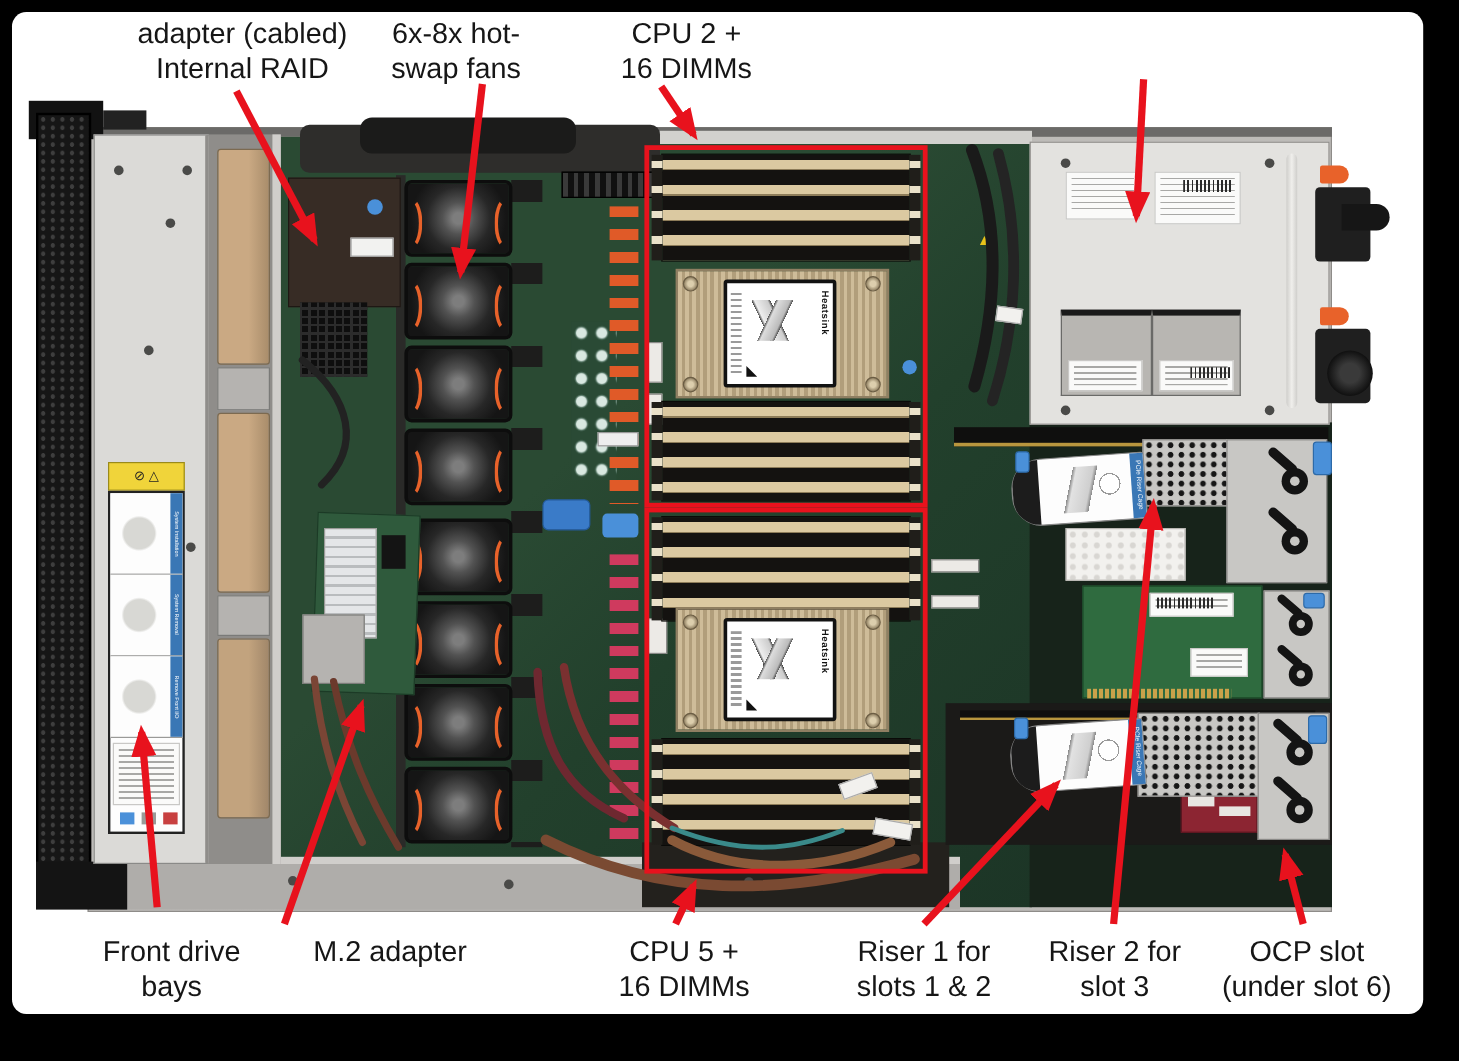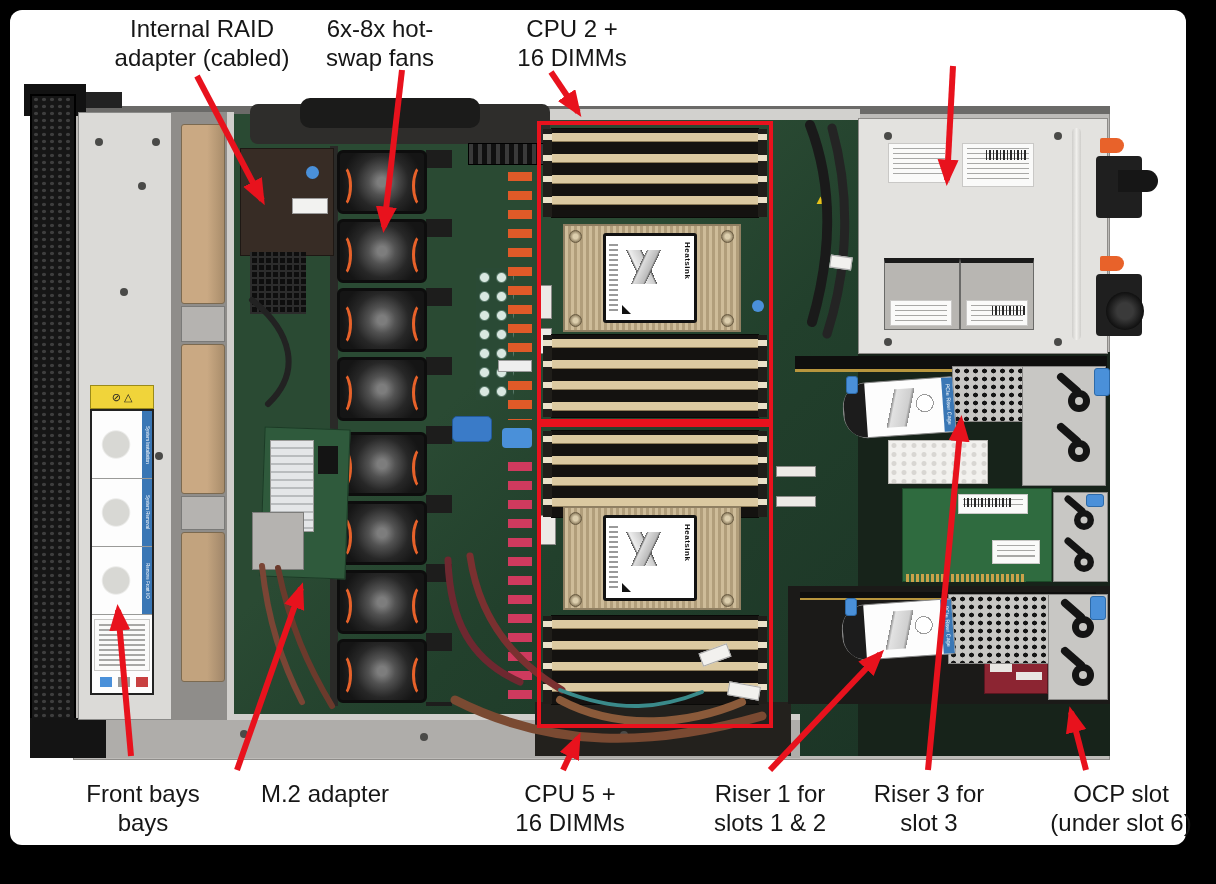--- a/index.html
+++ b/index.html
@@ -298,48 +298,48 @@
   <line x1="953" y1="66" x2="947" y2="180" stroke="#e8121d" stroke-width="6" marker-end="url(#ah)"></line>
   <line x1="131" y1="756" x2="118" y2="610" stroke="#e8121d" stroke-width="6" marker-end="url(#ah)"></line>
   <line x1="237" y1="770" x2="301" y2="588" stroke="#e8121d" stroke-width="6" marker-end="url(#ah)"></line>
   <line x1="563" y1="770" x2="578" y2="738" stroke="#e8121d" stroke-width="6" marker-end="url(#ah)"></line>
   <line x1="770" y1="770" x2="880" y2="654" stroke="#e8121d" stroke-width="6" marker-end="url(#ah)"></line>
   <line x1="928" y1="770" x2="961" y2="421" stroke="#e8121d" stroke-width="6" marker-end="url(#ah)"></line>
   <line x1="1086" y1="770" x2="1071" y2="712" stroke="#e8121d" stroke-width="6" marker-end="url(#ah)"></line>
 </svg>
 
 <div class="call" style="left:202px;top:14px;">
+  <span>adapter (cabled)</span>
   <span>Internal RAID</span>
-  <span>adapter (cabled)</span>
 </div>
 <div class="call" style="left:380px;top:14px;">
   <span>6x-8x hot-</span>
   <span>swap fans</span>
 </div>
 <div class="call" style="left:572px;top:14px;">
   <span>CPU 2 +</span>
   <span>16 DIMMs</span>
 </div>
 <div class="call" style="left:952px;top:14px;">
 </div>
 <div class="call" style="left:143px;top:779px;">
-  <span>Front bays</span>
+  <span>Front drive</span>
   <span>bays</span>
 </div>
 <div class="call" style="left:325px;top:779px;">
   <span>M.2 adapter</span>
 </div>
 <div class="call" style="left:570px;top:779px;">
   <span>CPU 5 +</span>
   <span>16 DIMMs</span>
 </div>
 <div class="call" style="left:770px;top:779px;">
   <span>Riser 1 for</span>
   <span>slots 1 &amp; 2</span>
 </div>
 <div class="call" style="left:929px;top:779px;">
-  <span>Riser 3 for</span>
+  <span>Riser 2 for</span>
   <span>slot 3</span>
 </div>
-<div class="call" style="left:1089px;top:779px;margin-left:32px;">
+<div class="call" style="left:1089px;top:779px;">
   <span>OCP slot</span>
   <span>(under slot 6)</span>
 </div>
 
 </body></html>

